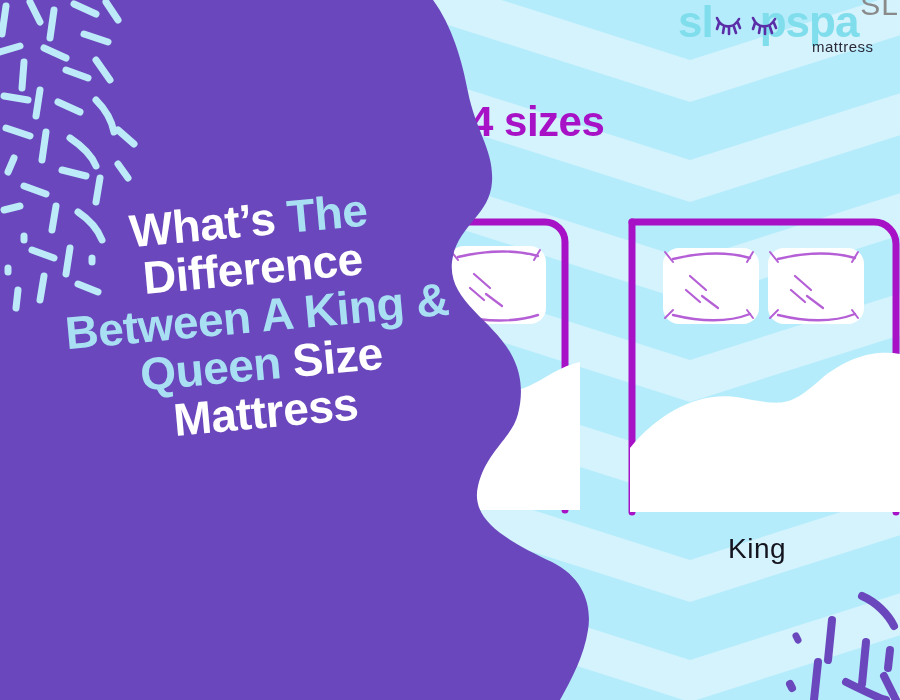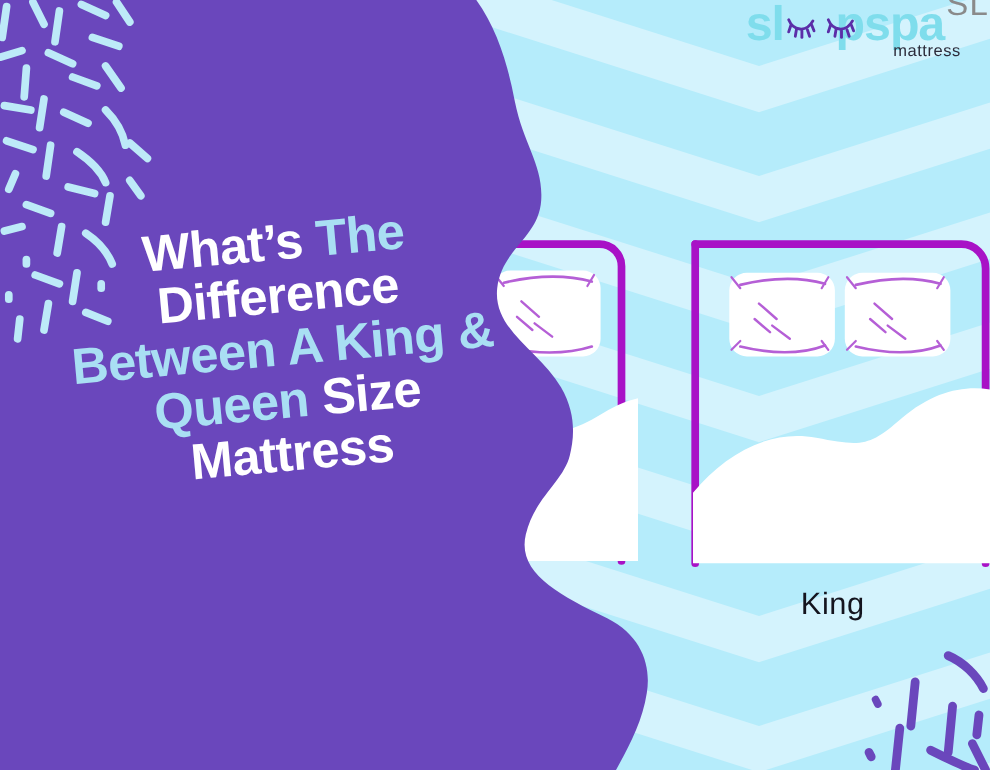--- a/index.html
+++ b/index.html
@@ -125,20 +125,21 @@
         <path d="M791,290 L805,302" fill="none" stroke="#B55FD6" stroke-width="2.2" stroke-linecap="round"></path>
         <path d="M807,296 L823,308" fill="none" stroke="#B55FD6" stroke-width="2.2" stroke-linecap="round"></path>
         <path d="M770,252 L778,262" fill="none" stroke="#B55FD6" stroke-width="2" stroke-linecap="round"></path>
         <path d="M858,252 L852,262" fill="none" stroke="#B55FD6" stroke-width="2" stroke-linecap="round"></path>
         <path d="M770,318 L778,310" fill="none" stroke="#B55FD6" stroke-width="2" stroke-linecap="round"></path>
         <path d="M858,318 L852,310" fill="none" stroke="#B55FD6" stroke-width="2" stroke-linecap="round"></path>
       </g>
     </g>
   </svg>
 
+  <div class="txt" id="four-sizes">4 sizes</div>
 
   <svg class="layer" viewBox="0 0 900 700">
     <path d="M0,0
              L433,0
              C452,26 462,60 468,92
              C476,132 494,150 492,182
              C490,216 456,226 452,262
              C448,300 490,318 510,352
              C524,376 522,398 518,414
              C512,438 486,452 478,486

